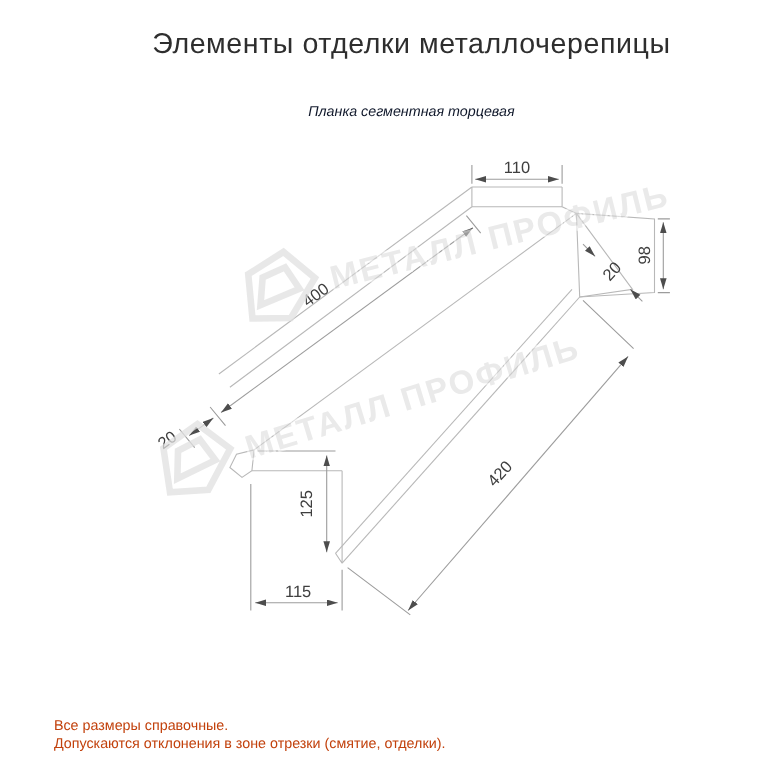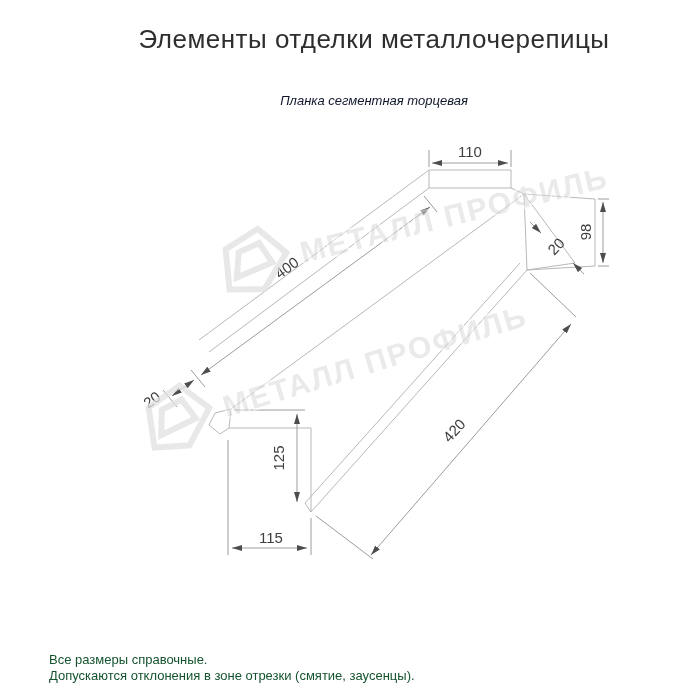--- a/index.html
+++ b/index.html
@@ -2,21 +2,21 @@
 <html><head>
 <meta charset="utf-8">
 <style>
   html,body{margin:0;padding:0;background:#ffffff;}
   .page{position:relative;width:700px;height:700px;background:#ffffff;overflow:hidden;
         font-family:"Liberation Sans","DejaVu Sans",sans-serif;margin-left:24px;}
   .title{position:absolute;top:24px;left:0;width:700px;text-align:center;
          font-size:26px;font-weight:400;color:#2e2e2e;letter-spacing:0.5px;}
   .subtitle{position:absolute;top:91px;left:0;width:700px;text-align:center;
             font-size:13px;line-height:20px;color:#0f172a;font-style:italic;}
-  .footnotes{position:absolute;left:25px;top:652px;font-size:13px;line-height:15.5px;color:#14532d;}
+  .footnotes{position:absolute;left:25px;top:652px;font-size:13px;line-height:15.5px;color:#c2410c;}
   svg{position:absolute;left:0;top:0;}
   .dimtext{font-family:"Liberation Sans","DejaVu Sans",sans-serif;font-size:15px;fill:#3f3f3f;}
   .wmtext{font-family:"Liberation Sans","DejaVu Sans",sans-serif;font-weight:700;
           font-size:30px;letter-spacing:2px;fill:#d9d9d9;opacity:0.55;
           paint-order:stroke;stroke:#ffffff;stroke-width:4px;}
   .wmlogo{stroke:#e0e0e0;fill:none;stroke-width:6;opacity:0.75;}
 </style>
 </head>
 <body>
 
@@ -99,16 +99,16 @@
     </g>
     <g transform="translate(132,466) rotate(-17)">
       <path class="wmlogo" d="M4,-18 L10,-58 L46,-70 L68,-40 L38,-10 Z"></path>
       <path class="wmlogo" d="M14,-28 L22,-52 L44,-56 L52,-34 Z"></path>
       <text class="wmtext" x="82" y="-26">МЕТАЛЛ ПРОФИЛЬ</text>
     </g>
   </svg>
 
   <div class="footnotes">
     <div>Все размеры справочные.</div>
-    <div>Допускаются отклонения в зоне отрезки (смятие, заусенцы).</div>
+    <div>Допускаются отклонения в зоне отрезки (смятие, отделки).</div>
   </div>
 
 </div>
 
 </body></html>

